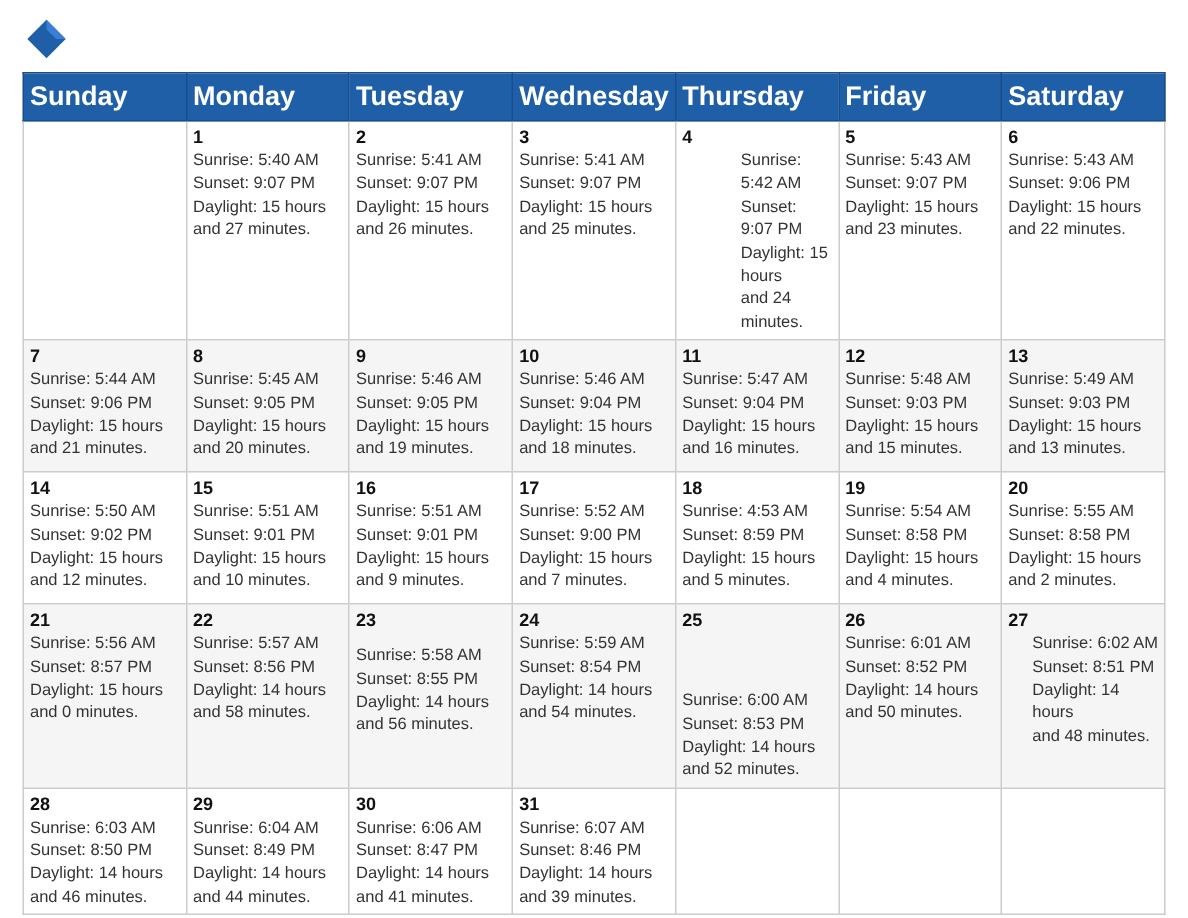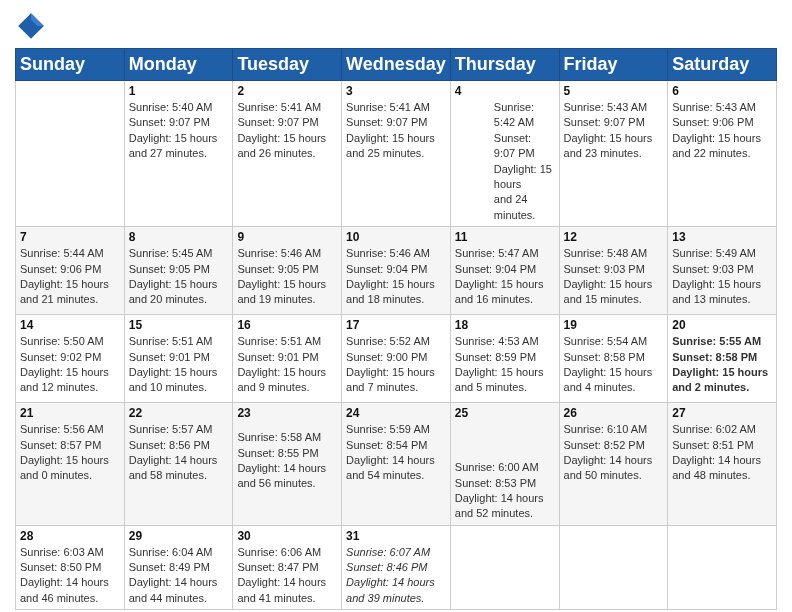--- a/index.html
+++ b/index.html
@@ -274,21 +274,21 @@
           </td>
           <td>
             <span class="day-number">19</span>
             <div class="day-info" style="white-space: pre-line;">Sunrise: 5:54 AM
 Sunset: 8:58 PM
 Daylight: 15 hours
 and 4 minutes.</div>
           </td>
           <td>
             <span class="day-number">20</span>
-            <div class="day-info" style="white-space: pre-line; font-weight: bold;">Sunrise: 5:55 AM
+            <div class="day-info" style="white-space: pre-line;">Sunrise: 5:55 AM
 Sunset: 8:58 PM
 Daylight: 15 hours
 and 2 minutes.</div>
           </td>
         </tr>
         <tr class="row-bg-odd">
           <td>
             <span class="day-number">21</span>
             <div class="day-info" style="white-space: pre-line;">Sunrise: 5:56 AM
 Sunset: 8:57 PM
@@ -318,28 +318,28 @@
           </td>
           <td>
             <span class="day-number">25</span>
             <div class="day-info" style="white-space: pre-line; margin-top: 40px;">Sunrise: 6:00 AM
 Sunset: 8:53 PM
 Daylight: 14 hours
 and 52 minutes.</div>
           </td>
           <td>
             <span class="day-number">26</span>
-            <div class="day-info" style="white-space: pre-line;">Sunrise: 6:10 AM
+            <div class="day-info" style="white-space: pre-line;">Sunrise: 6:01 AM
 Sunset: 8:52 PM
 Daylight: 14 hours
 and 50 minutes.</div>
           </td>
           <td>
             <span class="day-number">27</span>
-            <div class="day-info" style="white-space: pre-line;">Sunrise: 6:02 AM
+            <div class="day-info" style="white-space: pre-line; margin-left: 16px;">Sunrise: 6:02 AM
 Sunset: 8:51 PM
 Daylight: 14 hours
 and 48 minutes.</div>
           </td>
         </tr>
         <tr class="row-bg-even">
           <td>
             <span class="day-number">28</span>
             <div class="day-info" style="white-space: pre-line;">Sunrise: 6:03 AM
 Sunset: 8:50 PM
@@ -355,21 +355,21 @@
           </td>
           <td>
             <span class="day-number">30</span>
             <div class="day-info" style="white-space: pre-line;">Sunrise: 6:06 AM
 Sunset: 8:47 PM
 Daylight: 14 hours
 and 41 minutes.</div>
           </td>
           <td>
             <span class="day-number">31</span>
-            <div class="day-info" style="white-space: pre-line; font-style: italic;">Sunrise: 6:07 AM
+            <div class="day-info" style="white-space: pre-line;">Sunrise: 6:07 AM
 Sunset: 8:46 PM
 Daylight: 14 hours
 and 39 minutes.</div>
           </td>
           <td class="empty-cell"></td>
           <td class="empty-cell"></td>
           <td class="empty-cell"></td>
         </tr>
       </tbody>
   </table>

